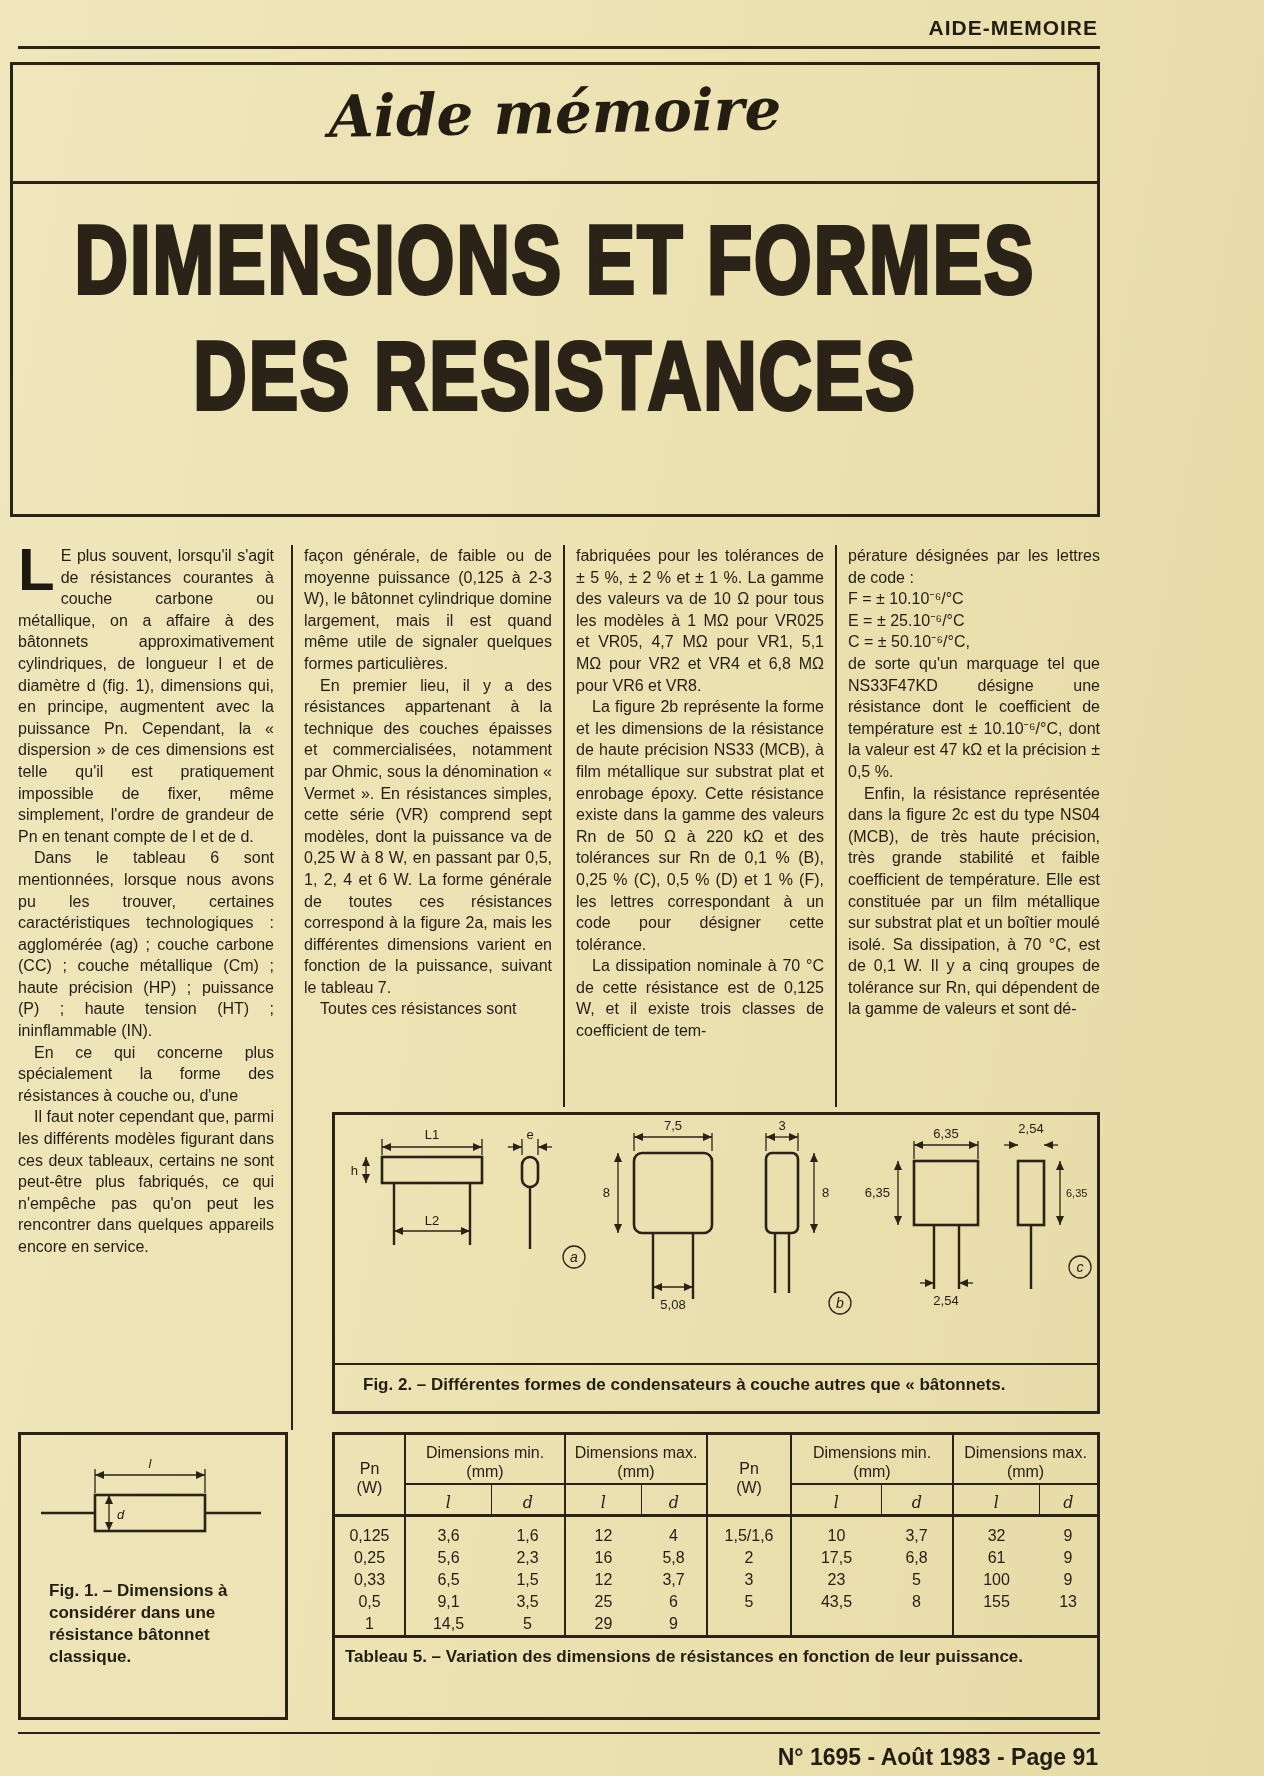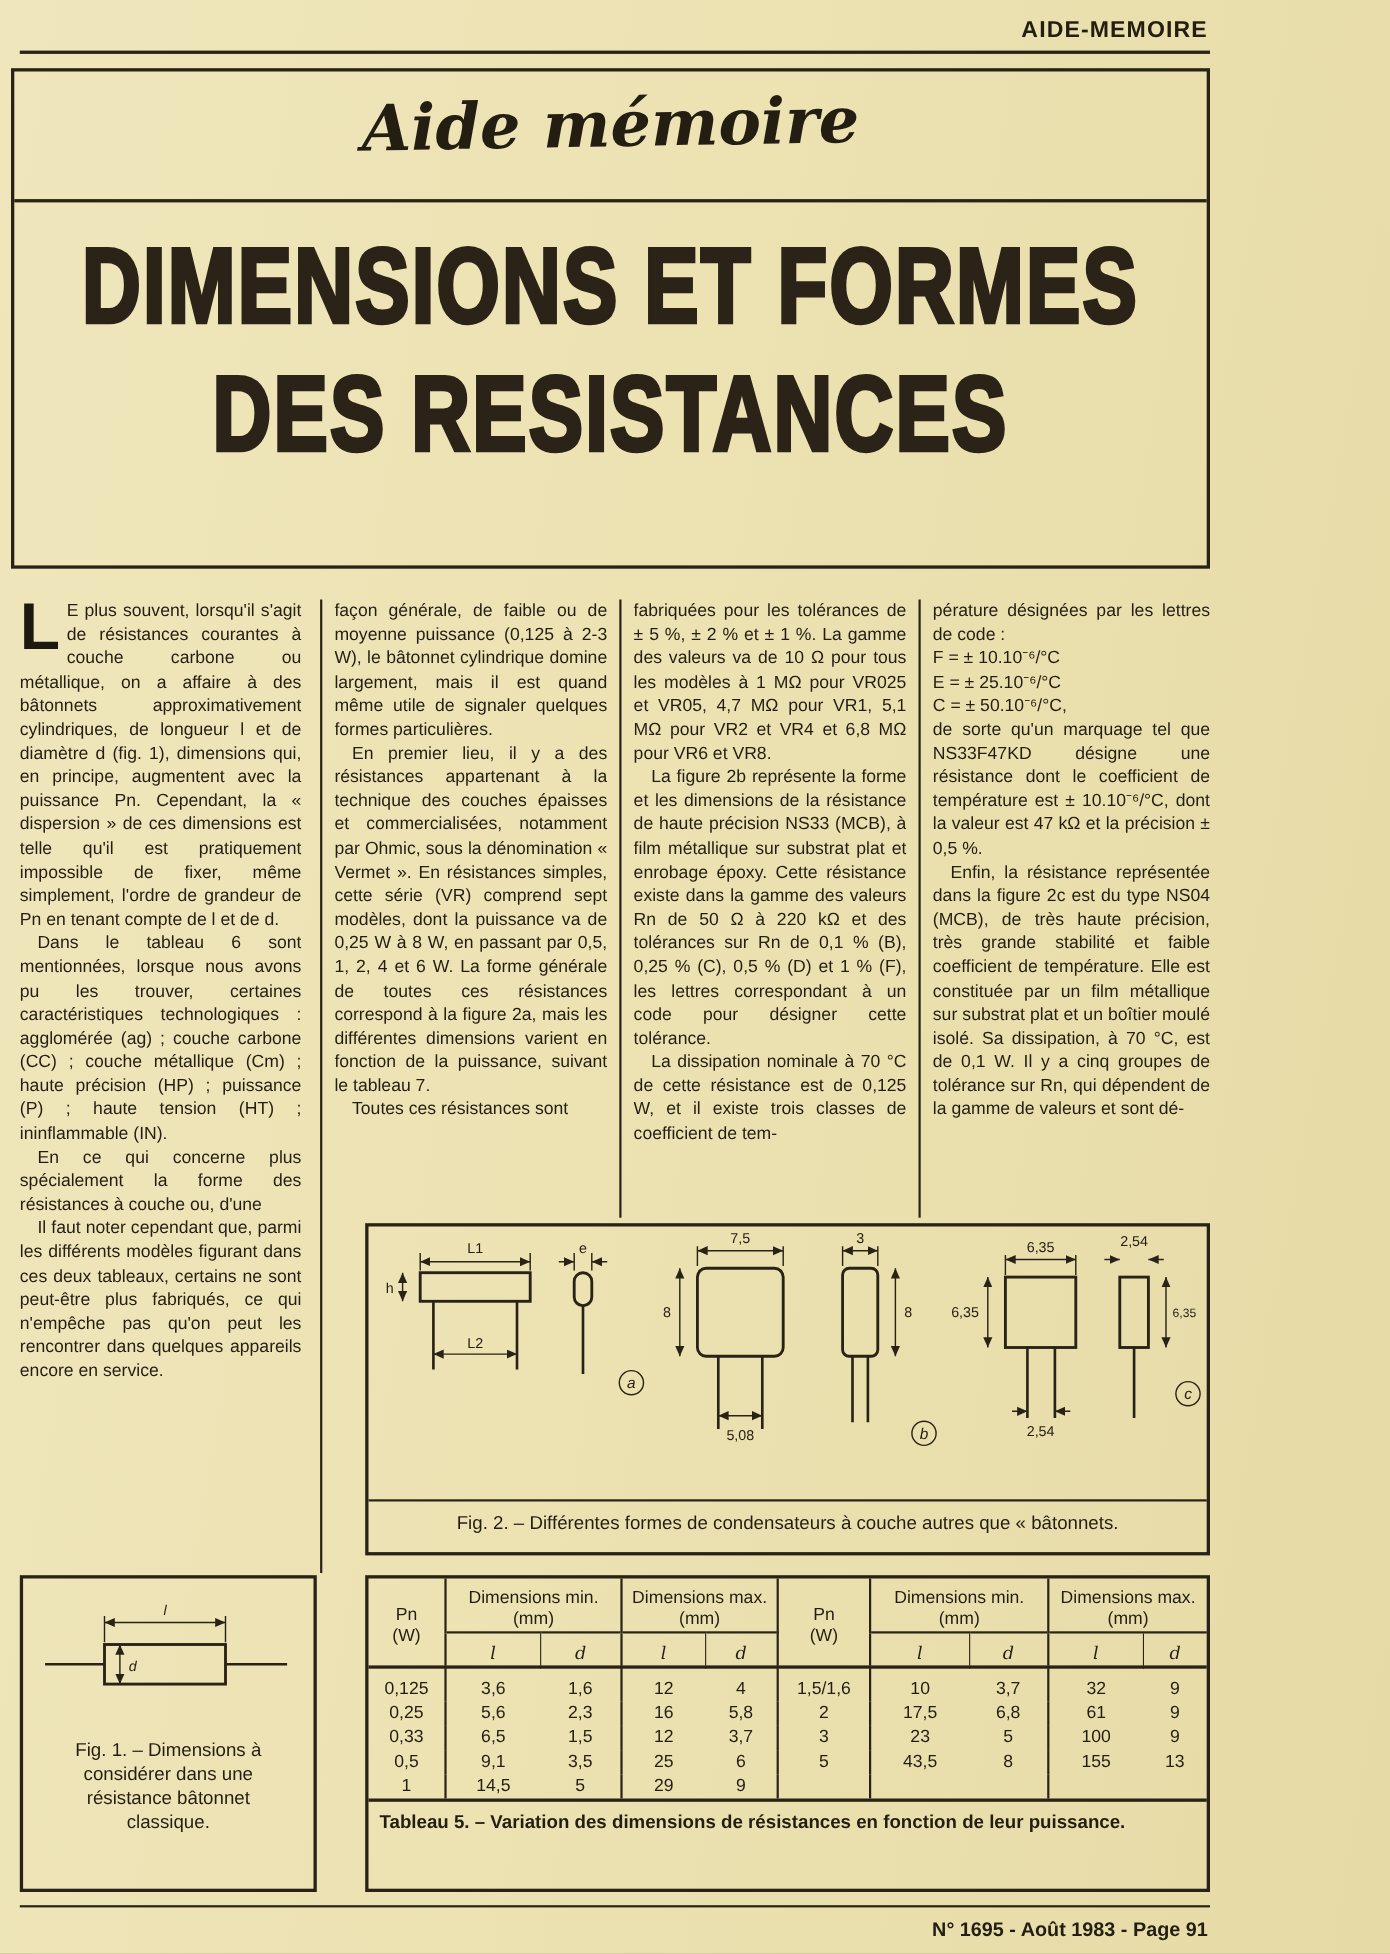--- a/index.html
+++ b/index.html
@@ -6,41 +6,41 @@
   .page{position:relative;width:1264px;height:1776px;margin:0 auto;overflow:hidden;
         background:linear-gradient(100deg,#efe6bc 0%,#ece2b2 45%,#e6dba6 100%);
         font-family:"Liberation Sans",sans-serif;color:#241d12;}
   .rule{position:absolute;background:#2a2216;}
   .vdiv{position:absolute;width:2px;background:#2a2216;}
   .box{position:absolute;border:3px solid #2a2216;box-sizing:border-box;}
 
   
   .hdr-label{position:absolute;top:16px;right:166px;font-size:21px;font-weight:bold;
              letter-spacing:1px;color:#241d12;margin-left:28px;}
-  .ftr-label{position:absolute;top:1744px;right:166px;font-size:18px;font-weight:bold;}
+  .ftr-label{position:absolute;top:1744px;right:166px;font-size:23px;font-weight:bold;}
 
   
   .script-title{position:absolute;top:14px;left:0;right:0;text-align:center;
                 font-family:"DejaVu Serif",serif;font-style:italic;font-weight:bold;
                 font-size:58px;transform:rotate(-1deg);}
   .big-title{position:absolute;left:0;right:0;text-align:center;font-weight:bold;
              font-size:74px;letter-spacing:2px;color:#2b2318;
              -webkit-text-stroke:3px #2b2318;transform:scaleY(1.3);white-space:nowrap;}
 
   
   .col{position:absolute;top:545px;text-align:justify;font-size:16px;line-height:21.6px;
        overflow:hidden;}
   .col p{margin:0;}
   .col p.ind{text-indent:16px;}
   .col p.code{text-align:left;}
   .dropcap{float:left;font-size:60px;line-height:46px;font-weight:bold;
            padding:2px 6px 0 0;color:#1d1812;}
 
   
-  .fig-caption{font-weight:normal;font-size:17px;line-height:22px;padding:9px 28px;text-align:center;}
+  .fig-caption{font-weight:bold;font-size:17px;line-height:22px;padding:9px 28px;}
   svg .ln{stroke:#2a2216;stroke-width:2.4;fill:none;}
   svg .body{stroke:#2a2216;stroke-width:2.6;fill:none;}
   svg .dim{stroke:#2a2216;stroke-width:1.3;fill:none;}
   svg text{font-family:"Liberation Sans",sans-serif;font-size:13px;fill:#241d12;}
   svg text.tag{font-style:italic;font-size:14px;}
 
   
   table.t5{border-collapse:collapse;width:100%;table-layout:fixed;}
   table.t5 th,table.t5 td{font-weight:normal;font-size:16px;padding:2px 4px;text-align:center;}
   table.t5 thead th{padding-top:8px;line-height:19px;}

